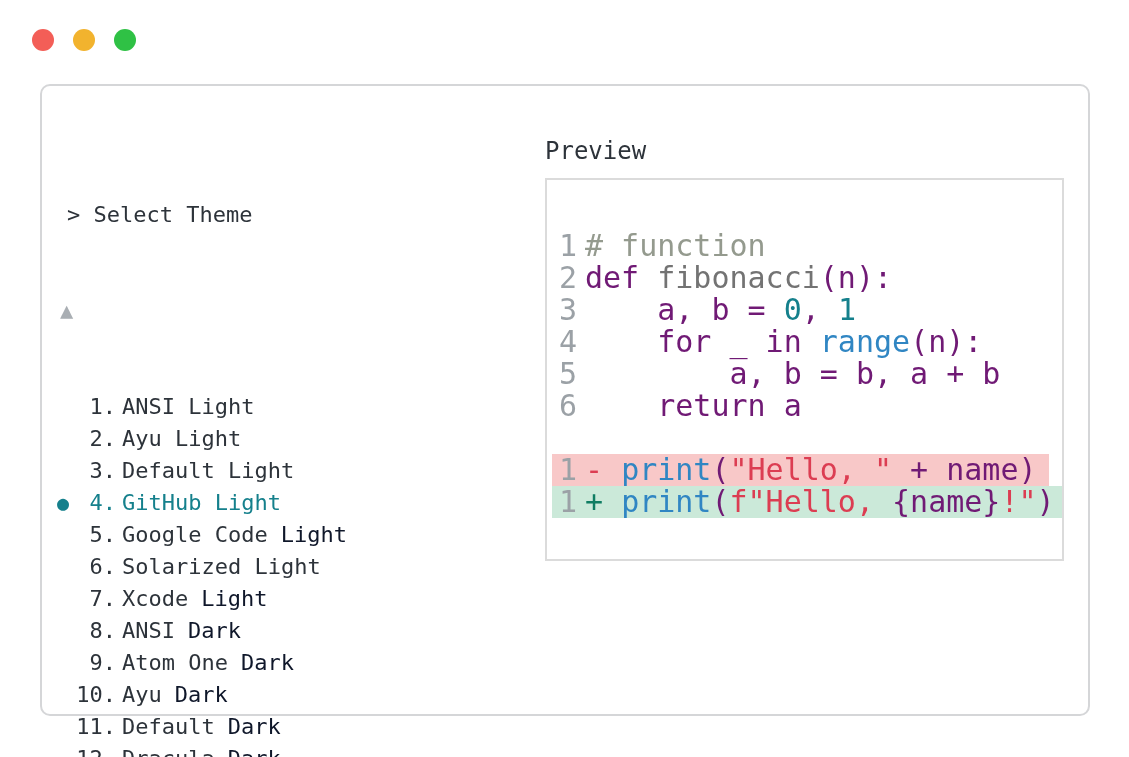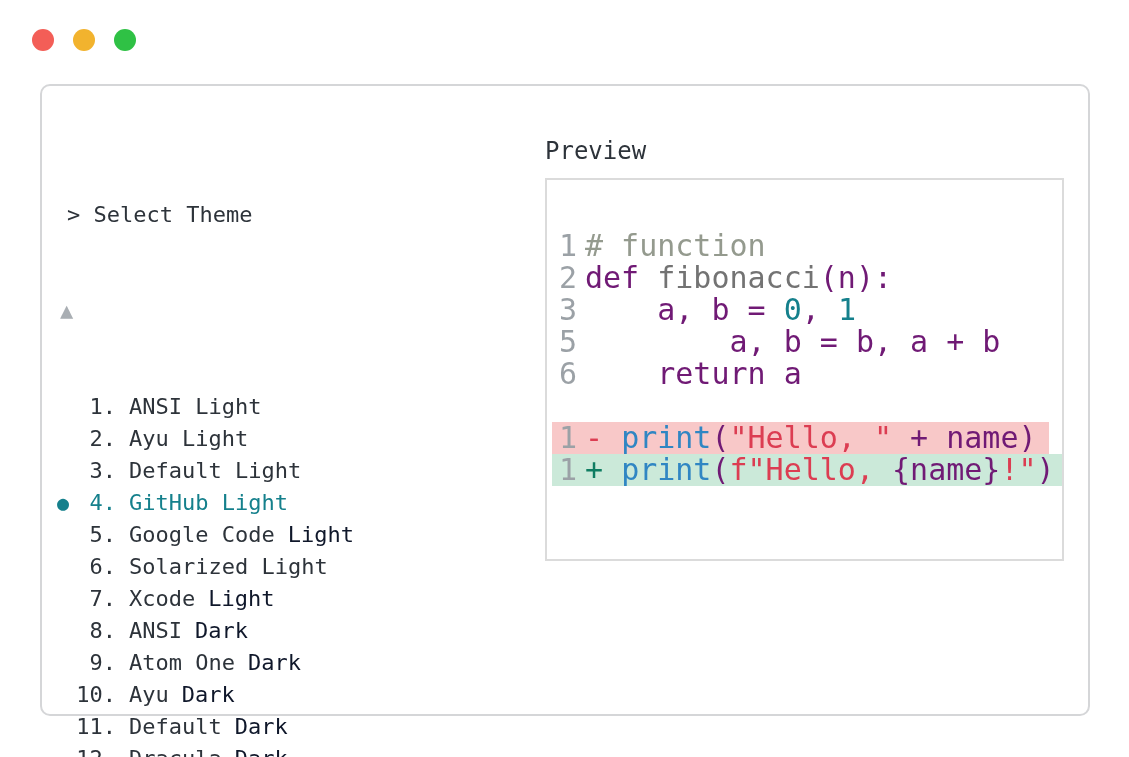--- a/index.html
+++ b/index.html
@@ -20,21 +20,21 @@
   .col-left { position:absolute; left:25px; top:49px; width:470px;
               font-size:22px; line-height:32px; white-space:pre; }
   .prompt { color:#2d333a; }
   .scroll-arrow { margin-left:-7px; height:32px; }
   .scroll-arrow.up   { color:#a9aeb3; }
 
   .theme-row { position:relative; height:32px; display:flex; cursor:default; }
   .theme-row .bullet { position:absolute; left:-10px; top:0; width:16px;
                        color:#15808c; font-size:20px; }
   .theme-row .num  { display:inline-block; width:49px; text-align:right; }
-  .theme-row .name { margin-left:13px; }
+  .theme-row .name { margin-left:6px; }
   .theme-row .dim  { color:#0f172a; margin-left:13px; }
   .theme-row.selected .num, .theme-row.selected .name { color:#15808c; }
 
   
   .preview-label { position:absolute; left:503px; top:49px;
                    font-size:24px; line-height:32px; }
   .preview-box { position:absolute; left:503px; top:92px; width:519px; height:383px;
                  border:2px solid #dbdbdb; background:#ffffff;
                  padding:50px 10px 0 12px; overflow:hidden; }
   .code-line { height:32px; line-height:32px; font-size:30px; white-space:pre; }
@@ -72,20 +72,21 @@
     <div><div class="theme-row"><span class="num">1.</span><span class="name">ANSI Light</span></div><div class="theme-row"><span class="num">2.</span><span class="name">Ayu Light</span></div><div class="theme-row"><span class="num">3.</span><span class="name">Default Light</span></div><div class="theme-row selected"><span class="bullet">●</span><span class="num">4.</span><span class="name">GitHub Light</span></div><div class="theme-row"><span class="num">5.</span><span class="name">Google Code</span><span class="dim">Light</span></div><div class="theme-row"><span class="num">6.</span><span class="name">Solarized Light</span></div><div class="theme-row"><span class="num">7.</span><span class="name">Xcode</span><span class="dim">Light</span></div><div class="theme-row"><span class="num">8.</span><span class="name">ANSI</span><span class="dim">Dark</span></div><div class="theme-row"><span class="num">9.</span><span class="name">Atom One</span><span class="dim">Dark</span></div><div class="theme-row"><span class="num">10.</span><span class="name">Ayu</span><span class="dim">Dark</span></div><div class="theme-row"><span class="num">11.</span><span class="name">Default</span><span class="dim">Dark</span></div><div class="theme-row"><span class="num">12.</span><span class="name">Dracula</span><span class="dim">Dark</span></div></div>
     
     
   </div>
 
   <div class="preview-label">Preview</div>
   <div class="preview-box">
       <div class="code-line"><span class="ln">1</span><span class="tok-comment"># function</span></div>
       <div class="code-line"><span class="ln">2</span><span class="tok-plain">def </span><span class="tok-function">fibonacci</span><span class="tok-plain">(n):</span></div>
       <div class="code-line"><span class="ln">3</span><span class="tok-plain">    a, b = </span><span class="tok-number">0</span><span class="tok-plain">, </span><span class="tok-number">1</span></div>
+      <div class="code-line"><span class="ln">4</span><span class="tok-plain">    for _ in </span><span class="tok-builtin">range</span><span class="tok-plain">(n):</span></div>
       <div class="code-line"><span class="ln">5</span><span class="tok-plain">        a, b = b, a + b</span></div>
       <div class="code-line"><span class="ln">6</span><span class="tok-plain">    return a</span></div>
       <div class="code-line"><span class="ln"></span></div>
       <div class="code-line"><span class="diffwrap del"><span class="ln">1</span><span class="tok-diff-del-sign">- </span><span class="tok-builtin">print</span><span class="tok-plain">(</span><span class="tok-string">"Hello, "</span><span class="tok-plain"> + name)</span></span></div>
       <div class="code-line"><span class="diffwrap ins"><span class="ln">1</span><span class="tok-diff-ins-sign">+ </span><span class="tok-builtin">print</span><span class="tok-plain">(</span><span class="tok-string">f"Hello, </span><span class="tok-plain">{name}</span><span class="tok-string">!"</span><span class="tok-plain">)</span></span></div>
     </div>
 
 </div>
 
 </body></html>

